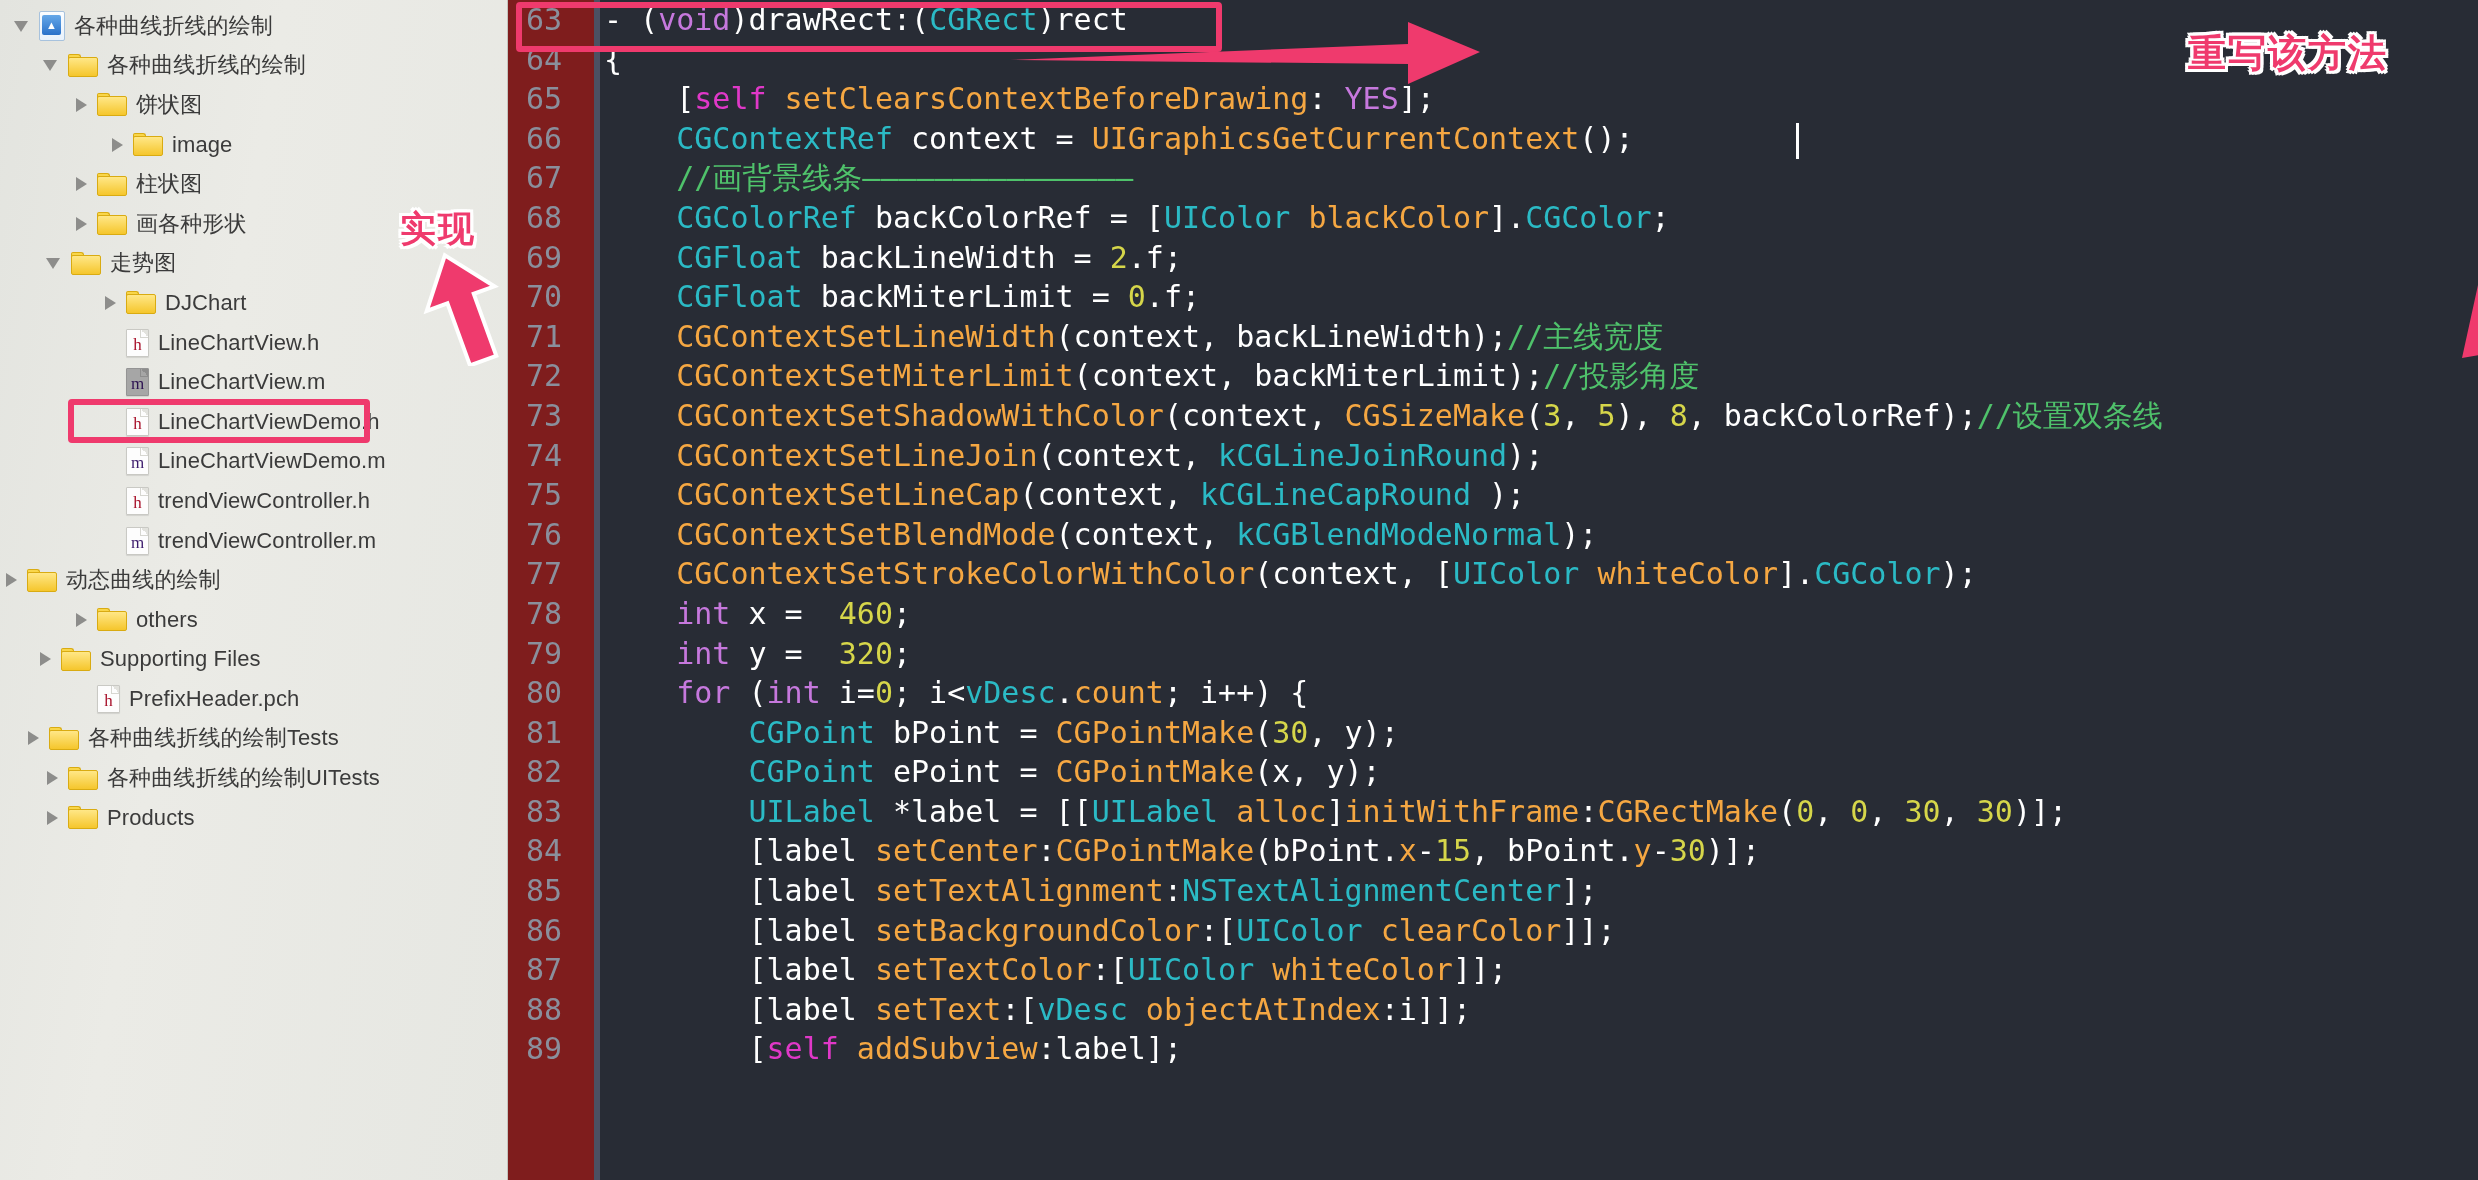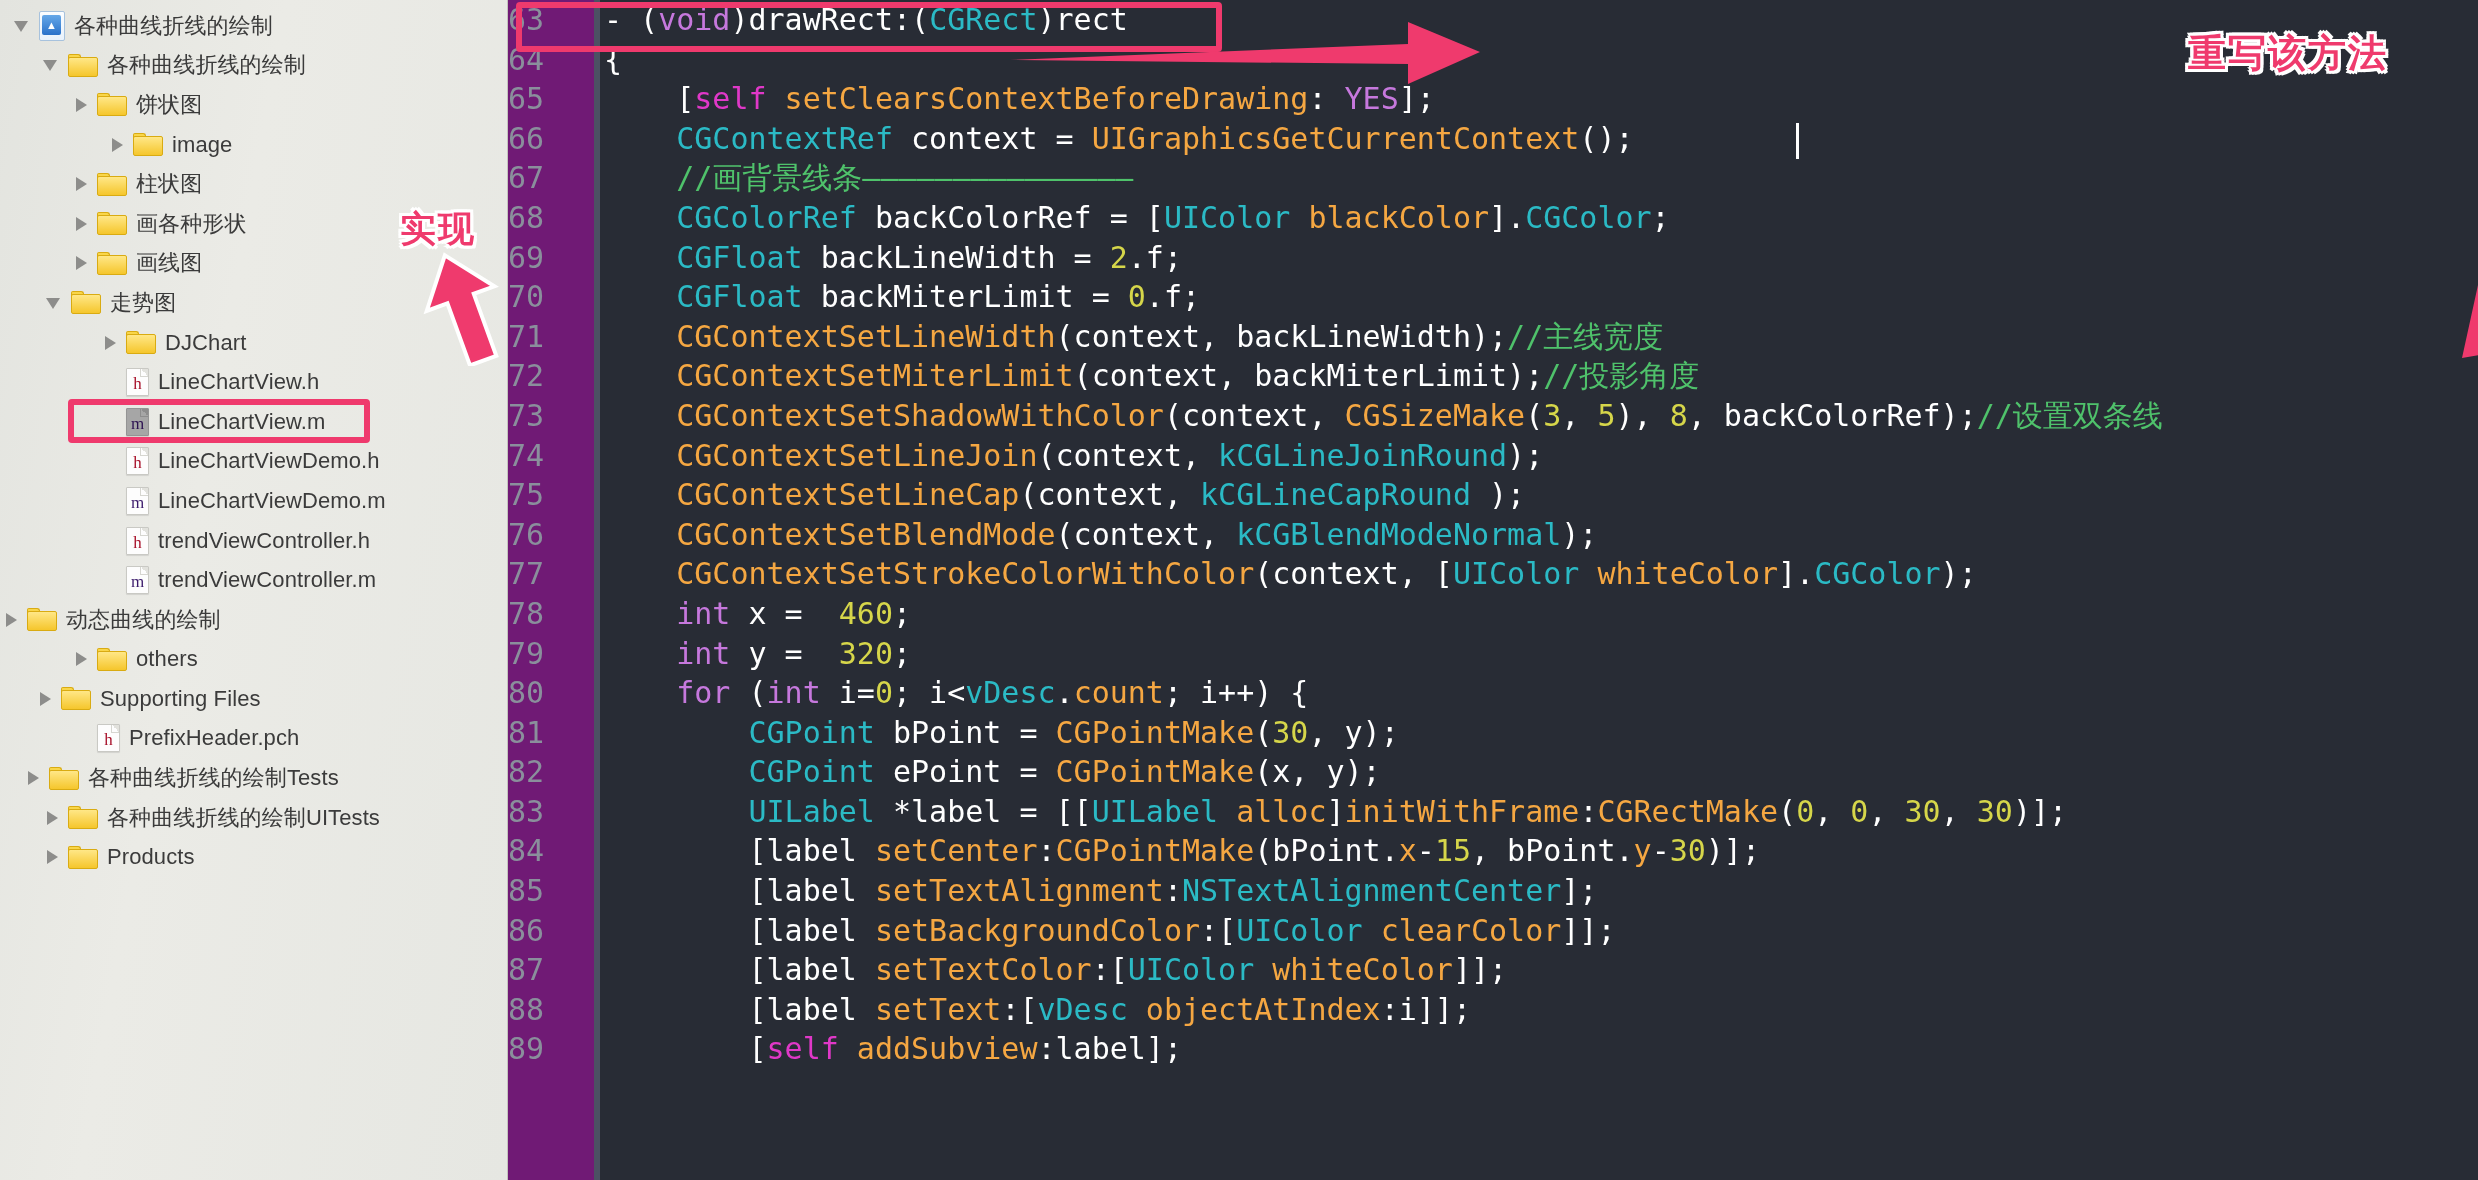--- a/index.html
+++ b/index.html
@@ -134,25 +134,25 @@
   #editor {
     position: relative;
     flex: 1 1 auto;
     height: 1180px;
     background: #282c35;
     display: flex;
     overflow: hidden;
   }
   #gutter {
     flex: 0 0 86px;
-    background: #701a75;
+    background: #7f1d1d;
     color: #8a8f9c;
     font-family: "DejaVu Sans Mono", monospace;
     font-size: 30px;
-    text-align: left;
+    text-align: center;
     padding-right: 14px;
     padding-top: 0px;
     user-select: none;
   }
   #gutter .ln { height: 39.6px; line-height: 39.6px; }
   #gutter::after {
     content: ""; position: absolute; left: 86px; top: 0;
     width: 6px; height: 100%; background: #4b5163;
   }
   #code {
@@ -247,28 +247,20 @@
           </span>
           <span class="nav-label">柱状图</span>
         </div>
         <div class="nav-row" style="padding-left: 70px;">
           <span class="tw closed"></span>
           <span class="ico folder">
             <span class="ftab"></span>
             <span class="fbody"></span>
           </span>
           <span class="nav-label">画各种形状</span>
-        </div>
-        <div class="nav-row" style="padding-left: 70px;">
-          <span class="tw closed"></span>
-          <span class="ico folder">
-            <span class="ftab"></span>
-            <span class="fbody"></span>
-          </span>
-          <span class="nav-label">画线图</span>
         </div>
         <div class="nav-row" style="padding-left: 44px;">
           <span class="tw open"></span>
           <span class="ico folder">
             <span class="ftab"></span>
             <span class="fbody"></span>
           </span>
           <span class="nav-label">走势图</span>
         </div>
         <div class="nav-row" style="padding-left: 99px;">

